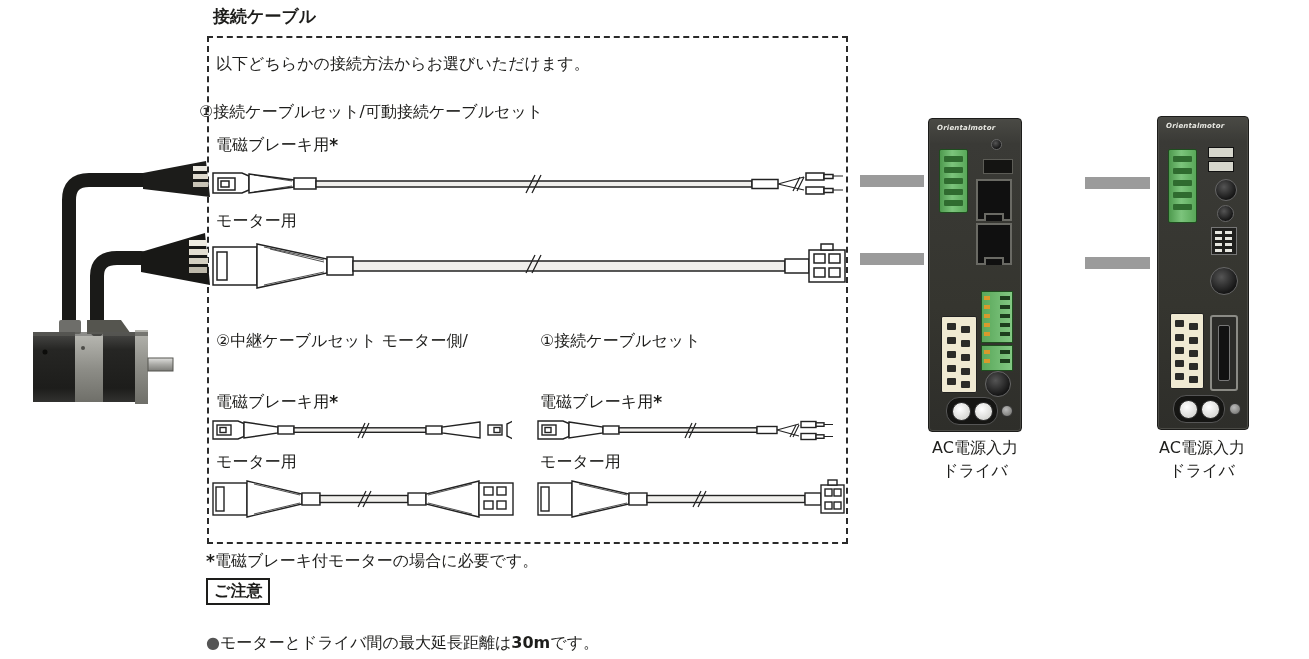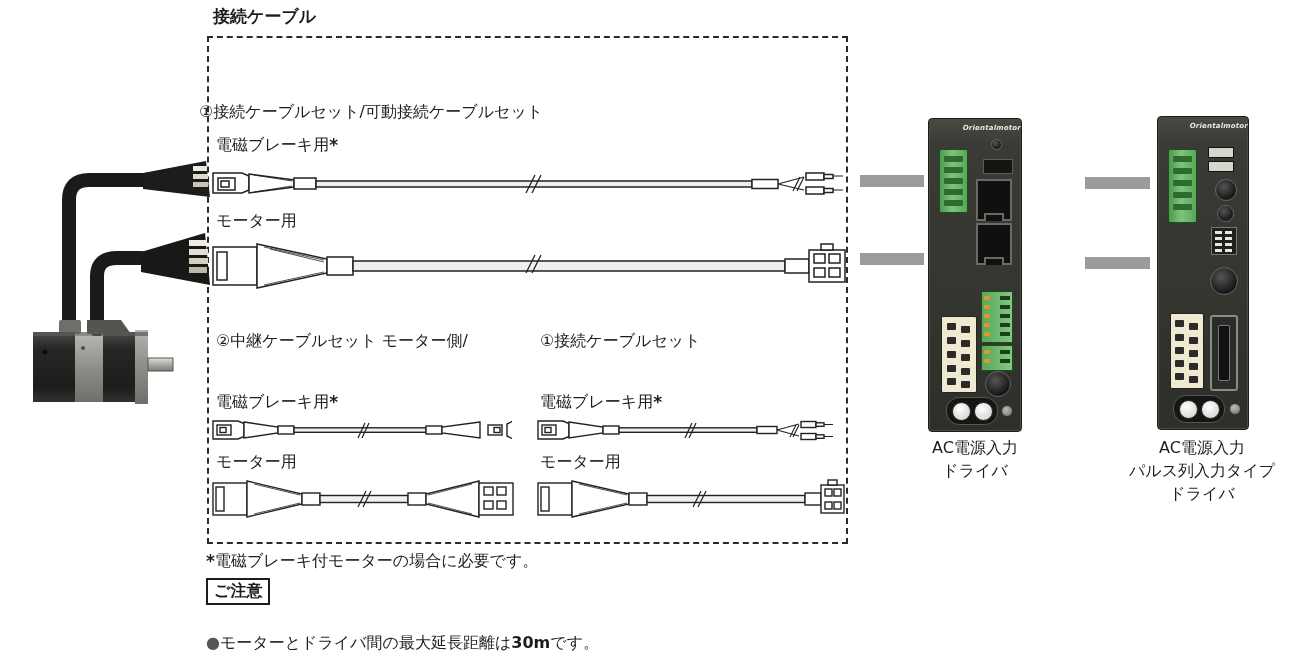--- a/index.html
+++ b/index.html
@@ -15,21 +15,21 @@
   .dashbox{
     border:2px dashed #2a2a2a;background:transparent;
   }
   .bar{background:#9b9b9b;}
   
   .driver{
     background:linear-gradient(180deg,#4a4a45 0%,#3a3a36 8%,#35352f 60%,#2e2e2a 100%);
     border:1px solid #1c1c1a;border-radius:4px;box-shadow:inset 0 0 0 1px #4b4b46;
   }
   .driver .brand{
-    position:absolute;top:5px;left:8px;right:0;text-align:right;
+    position:absolute;top:5px;left:8px;right:0;text-align:left;
     color:#e8e8e2;font-size:7px;font-weight:bold;font-style:italic;letter-spacing:.2px;
     white-space:nowrap;
   }
   .greencon{
     position:absolute;background:linear-gradient(90deg,#4e9a4e,#7cc47c 45%,#58a758);
     border:1px solid #1e4d1e;border-radius:2px;
   }
   .greencon i{position:absolute;left:4px;right:4px;height:6px;background:#2f6b2f;border-radius:1px;}
   .rj45{position:absolute;background:#101010;border:2px solid #6a6a64;}
   .rj45 i{position:absolute;left:20%;right:20%;bottom:-2px;height:6px;background:#101010;border:2px solid #6a6a64;border-bottom:none;}
@@ -57,20 +57,21 @@
 </style>
 </head>
 <body>
 
 <div id="canvas">
 
   <div class="abs jp title" style="left:213px;top:6px;">接続ケーブル</div>
 
   <div class="abs dashbox" style="left:207px;top:36px;width:637px;height:504px;"></div>
 
+  <div class="abs jp" style="left:216px;top:54px;">以下どちらかの接続方法からお選びいただけます。</div>
 
   <div class="abs jp" style="left:199px;top:102px;">①接続ケーブルセット/可動接続ケーブルセット</div>
 
   <div class="abs jp" style="left:216px;top:135px;"><span>電磁ブレーキ用</span><span class="ast">*</span></div>
 
   <svg class="abs" style="left:212px;top:165px;" width="635" height="38" viewBox="0 0 635 38">
     <g stroke="#222" stroke-width="1.5" fill="#fff">
       <path d="M1,8 h29 l7,3 v14 l-7,3 h-29 z"></path>
       <rect x="6" y="13" width="17" height="12"></rect>
       <rect x="9" y="16" width="8" height="6"></rect>
@@ -359,17 +360,16 @@
       </div>
     <div class="pill" style="left:15px;top:278px;width:50px;height:26px;">
       <i style="left:5px;"></i>
         <i style="left:27px;"></i>
     </div>
     <div class="screw" style="left:71px;top:286px;width:10px;height:10px;"></div>
   </div>
 
   <div class="abs caption" style="left:1102px;top:436px;width:200px;">
     <div>AC電源入力</div>
-    <div>パルス列入力タイプ</div>
     <div>ドライバ</div>
   </div>
 
 </div>
 
 </body></html>

